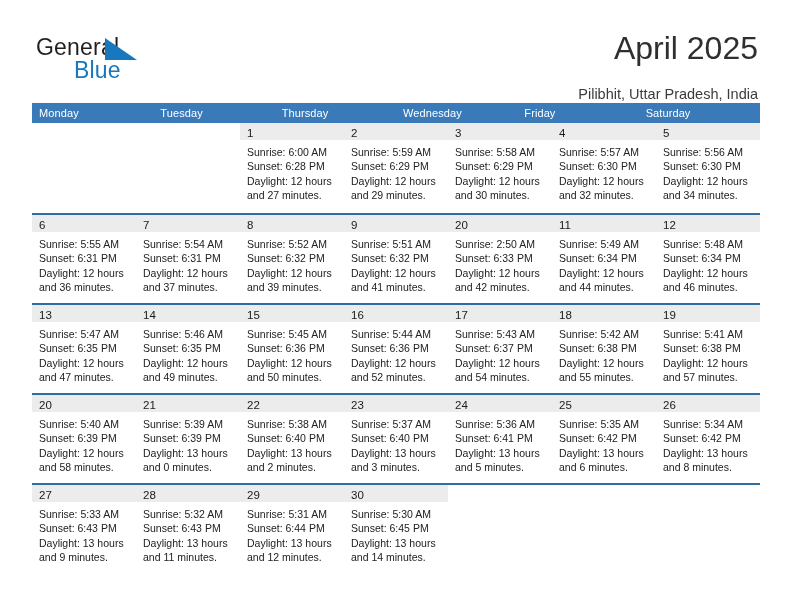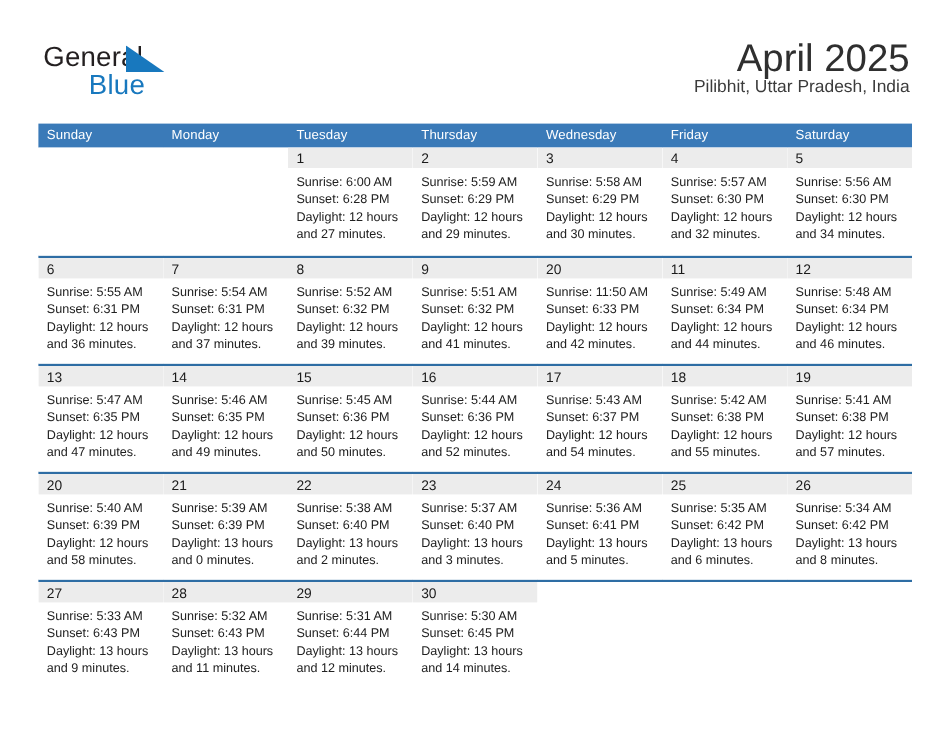--- a/index.html
+++ b/index.html
@@ -72,21 +72,21 @@
     text-align: right;
   }
   .cal-title {
     font-size: 32px;
     color: #2f2f2f;
     line-height: 32px;
     font-weight: 400;
     white-space: nowrap;
   }
   .cal-subtitle {
-    margin-top: 0;
+    margin-top: 21px;
     font-size: 14.5px;
     color: #3b3b3b;
     line-height: 18px;
     font-weight: 400;
     white-space: nowrap;
   }
 
   
   .calendar {
     position: absolute;
@@ -176,21 +176,20 @@
 
     <div class="title-block">
       <div class="cal-title">April 2025</div>
       <div class="cal-subtitle">Pilibhit, Uttar Pradesh, India</div>
     </div>
 
   </div>
 
   <div class="calendar">
     <div class="dow-row" id="dow-row">
-        <div class="dow">Sunday</div>
         <div class="dow">Monday</div>
         <div class="dow">Tuesday</div>
         <div class="dow">Thursday</div>
         <div class="dow">Wednesday</div>
         <div class="dow">Friday</div>
         <div class="dow">Saturday</div>
       </div>
     <div id="weeks-container">
         <div class="week">
           <div class="day-cell blank">
@@ -280,21 +279,21 @@
             <div class="day-body">
               <div class="day-line">Sunrise: 5:51 AM</div>
               <div class="day-line">Sunset: 6:32 PM</div>
               <div class="day-line">Daylight: 12 hours</div>
               <div class="day-line">and 41 minutes.</div>
             </div>
           </div>
           <div class="day-cell">
             <div class="day-num-band"><span class="day-num">20</span></div>
             <div class="day-body">
-              <div class="day-line">Sunrise: 11:50 AM</div>
+              <div class="day-line">Sunrise: 2:50 AM</div>
               <div class="day-line">Sunset: 6:33 PM</div>
               <div class="day-line">Daylight: 12 hours</div>
               <div class="day-line">and 42 minutes.</div>
             </div>
           </div>
           <div class="day-cell">
             <div class="day-num-band"><span class="day-num">11</span></div>
             <div class="day-body">
               <div class="day-line">Sunrise: 5:49 AM</div>
               <div class="day-line">Sunset: 6:34 PM</div>

